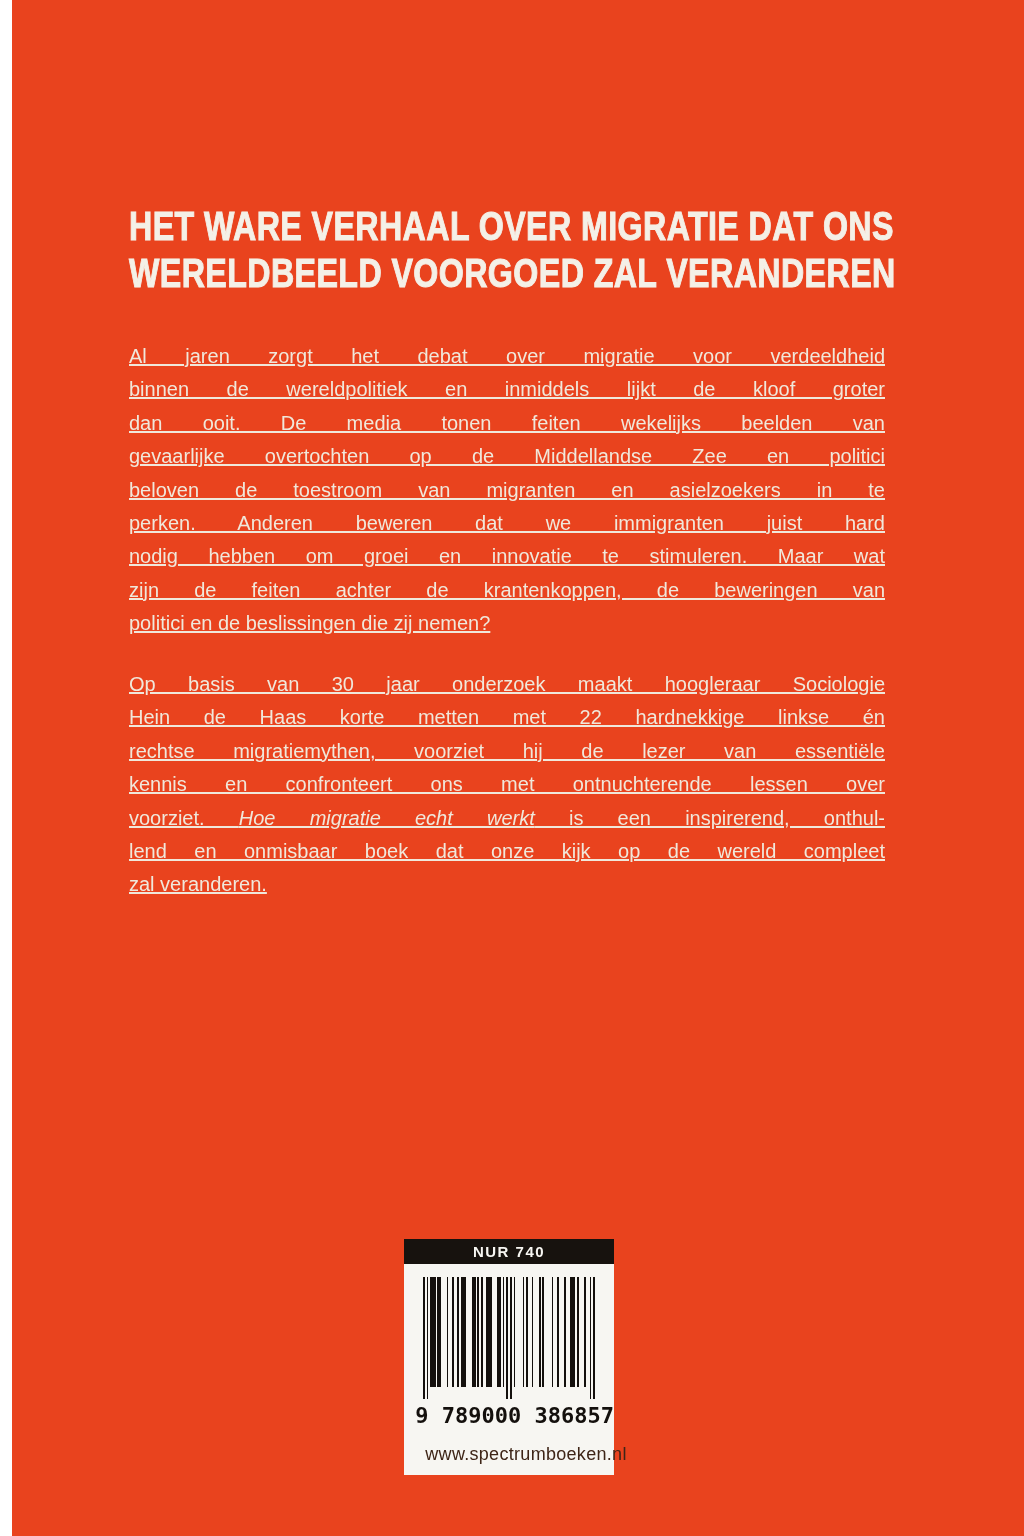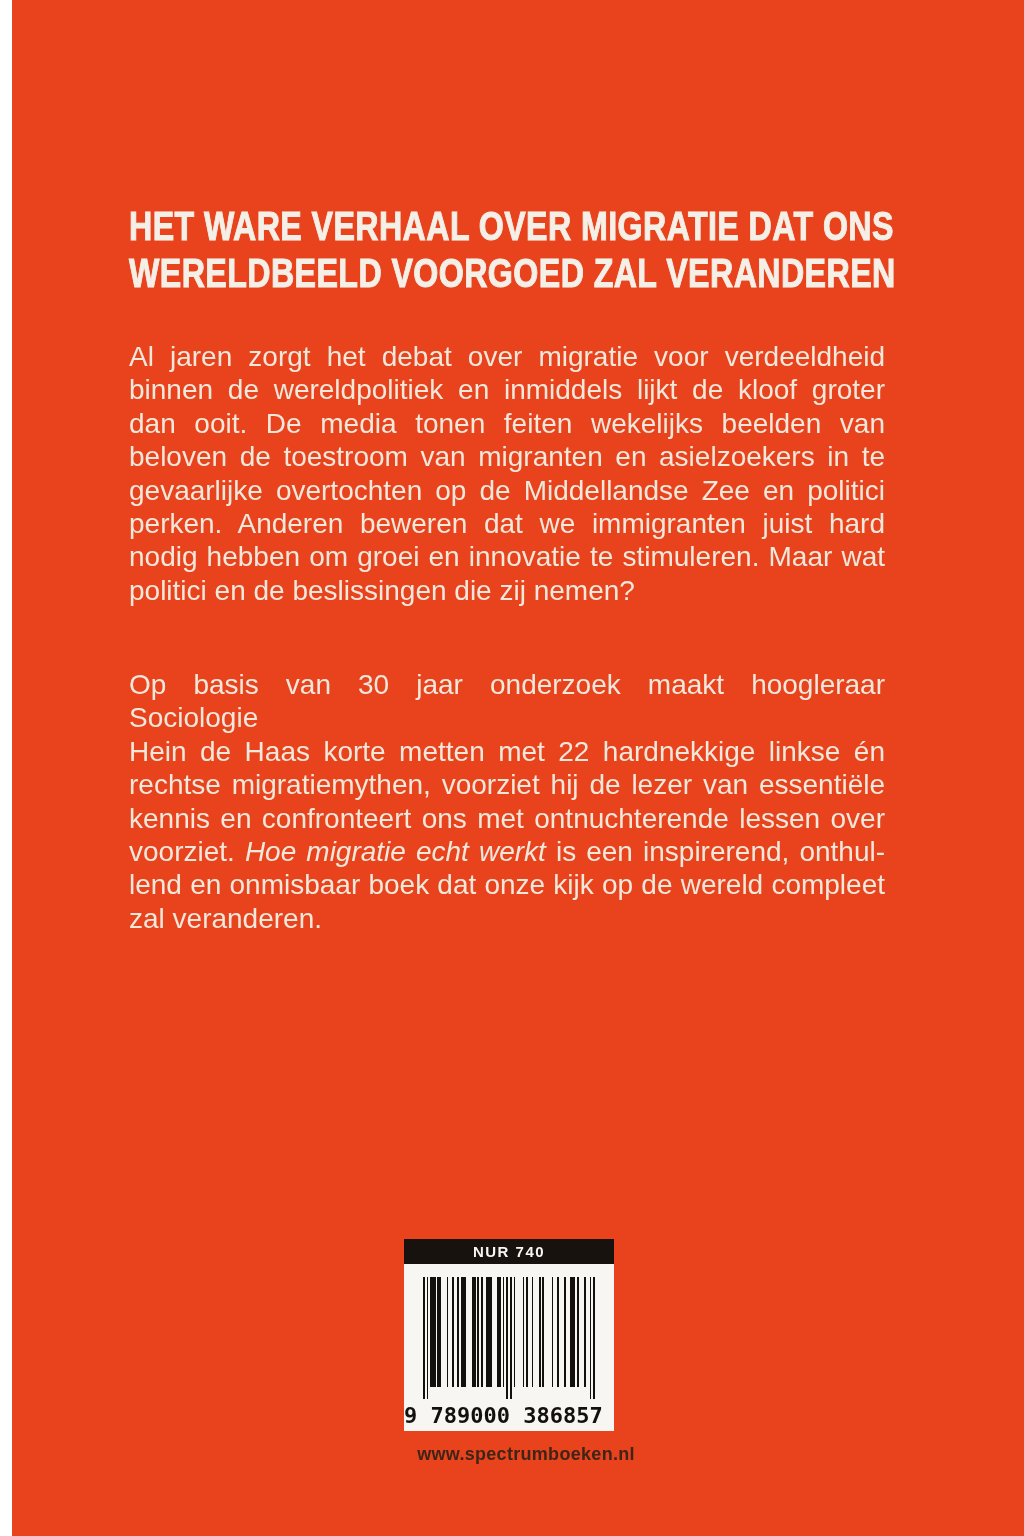--- a/index.html
+++ b/index.html
@@ -19,61 +19,62 @@
   .cover{position:absolute;left:12px;top:0;width:1012px;height:1536px;background:var(--orange);}
 
   
   .headline{position:absolute;left:117px;top:203px;width:760px;}
   .hl{display:block;white-space:nowrap;font-weight:700;font-size:40px;line-height:47px;
       color:var(--headline);-webkit-text-stroke:1px var(--headline);
       transform:scaleX(0.805);transform-origin:left center;letter-spacing:0.5px;}
 
   
   .blurb{position:absolute;left:117px;width:756px;color:var(--body);
-         font-size:28px;line-height:33.4px;}
+         font-size:20px;line-height:33.4px;text-decoration:underline;}
   .p1{top:340px;}
   .p2{top:668px;}
   .bl{text-align:justify;text-align-last:justify;white-space:normal;}
   .bl.last{text-align-last:left;}
   .it{font-style:italic;}
 
   
   .barcode-block{position:absolute;left:392px;top:1239px;width:210px;height:192px;}
   .nur{height:25px;background:var(--nur-bg);color:var(--panel);
        font-size:15px;font-weight:700;letter-spacing:1.5px;
        display:flex;align-items:center;justify-content:center;}
-  .panel{height:167px;background:var(--panel);padding-top:13px;text-align:left;}
+  .panel{height:211px;background:var(--panel);padding-top:13px;text-align:right;}
   .panel svg{display:block;margin:0 auto;}
   .isbn{margin-top:4px;font-family:"DejaVu Sans Mono",monospace;font-weight:700;
         font-size:22px;color:var(--ink);letter-spacing:0;white-space:nowrap;}
 
   
   .website{position:absolute;left:392px;top:1444px;width:244px;
            display:flex;justify-content:center;white-space:nowrap;
-           font-size:18px;font-weight:700;letter-spacing:0.3px;color:var(--site);text-align:right;}
+           font-size:18px;font-weight:400;letter-spacing:0.3px;color:var(--site);text-align:right;}
 </style>
 </head>
 <body>
 
 <div class="page">
   <div class="cover">
 
     <div class="headline">
       <span class="hl">HET WARE VERHAAL OVER MIGRATIE DAT ONS</span>
       <span class="hl">WERELDBEELD VOORGOED ZAL VERANDEREN</span>
     </div>
 
     <div class="blurb p1">
       <div class="bl">Al jaren zorgt het debat over migratie voor verdeeldheid</div>
       <div class="bl">binnen de wereldpolitiek en inmiddels lijkt de kloof groter</div>
       <div class="bl">dan ooit. De media tonen feiten wekelijks beelden van</div>
+      <div class="bl">gevaarlijke overtochten op de Middellandse Zee en politici</div>
       <div class="bl">beloven de toestroom van migranten en asielzoekers in te</div>
-      <div class="bl">gevaarlijke overtochten op de Middellandse Zee en politici</div>
       <div class="bl">perken. Anderen beweren dat we immigranten juist hard</div>
       <div class="bl">nodig hebben om groei en innovatie te stimuleren. Maar wat</div>
+      <div class="bl">zijn de feiten achter de krantenkoppen, de beweringen van</div>
       <div class="bl last">politici en de beslissingen die zij nemen?</div>
     </div>
 
     <div class="blurb p2">
       <div class="bl">Op basis van 30 jaar onderzoek maakt hoogleraar Sociologie</div>
       <div class="bl">Hein de Haas korte metten met 22 hardnekkige linkse én</div>
       <div class="bl">rechtse migratiemythen, voorziet hij de lezer van essentiële</div>
       <div class="bl">kennis en confronteert ons met ontnuchterende lessen over</div>
       <div class="bl"><span>voorziet. </span><span class="it">Hoe migratie echt werkt</span><span> is een inspirerend, onthul-</span></div>
       <div class="bl">lend en onmisbaar boek dat onze kijk op de wereld compleet</div>

